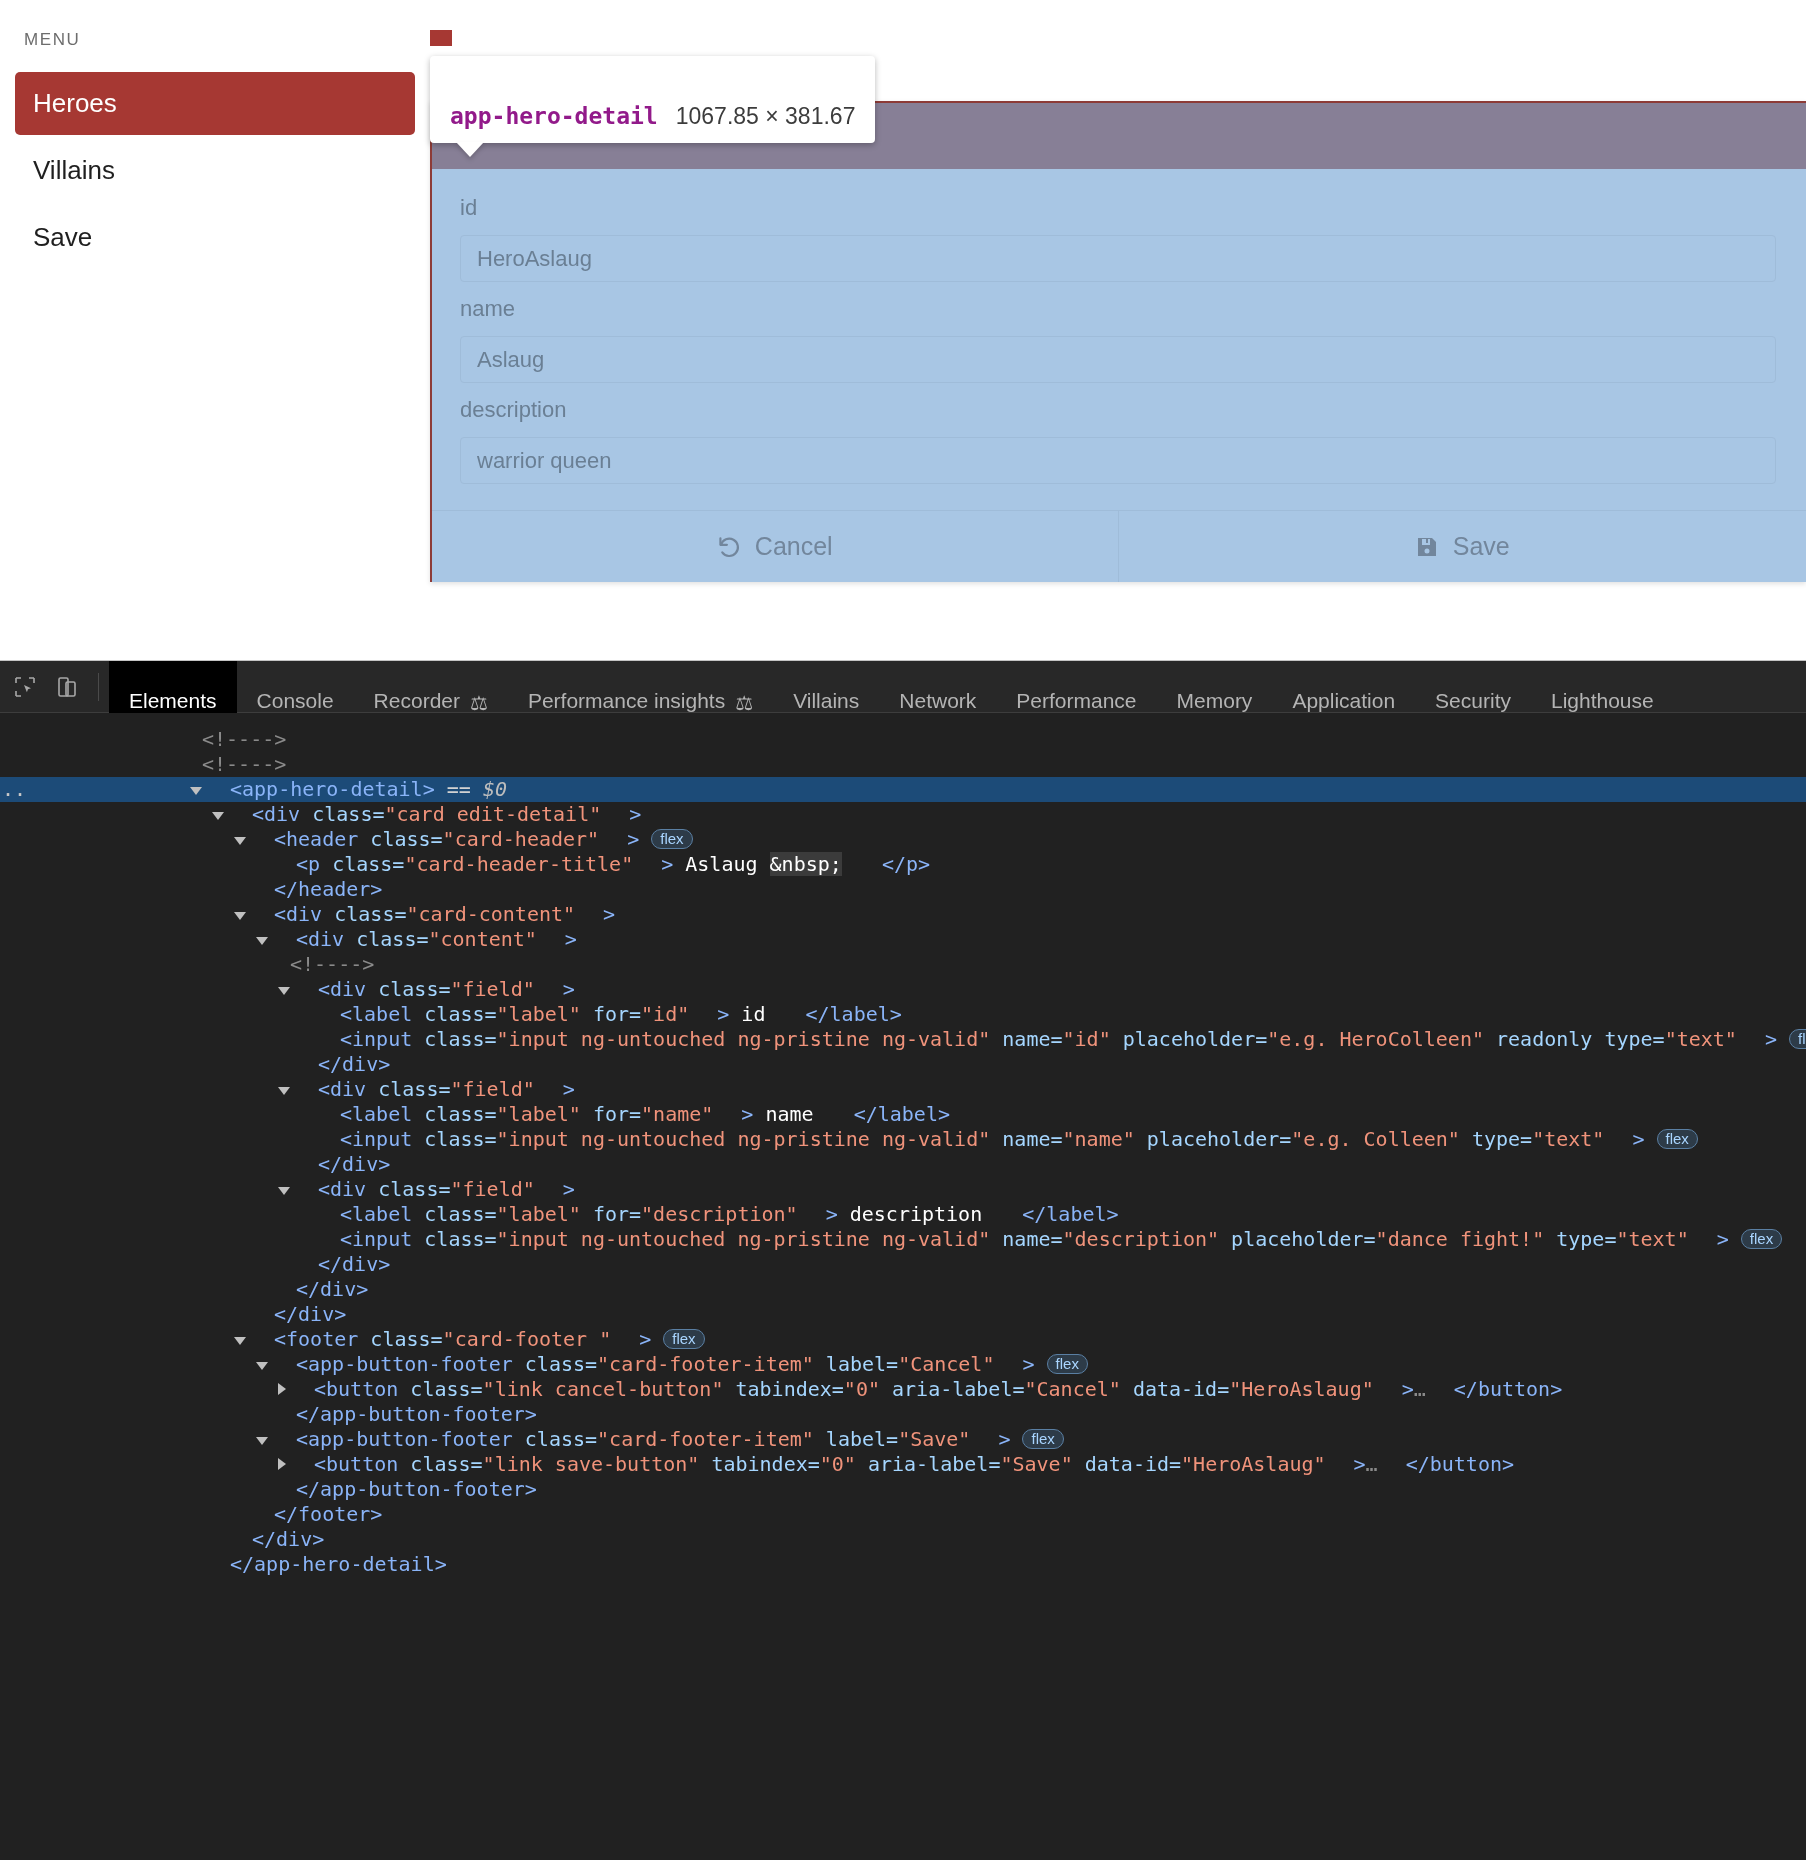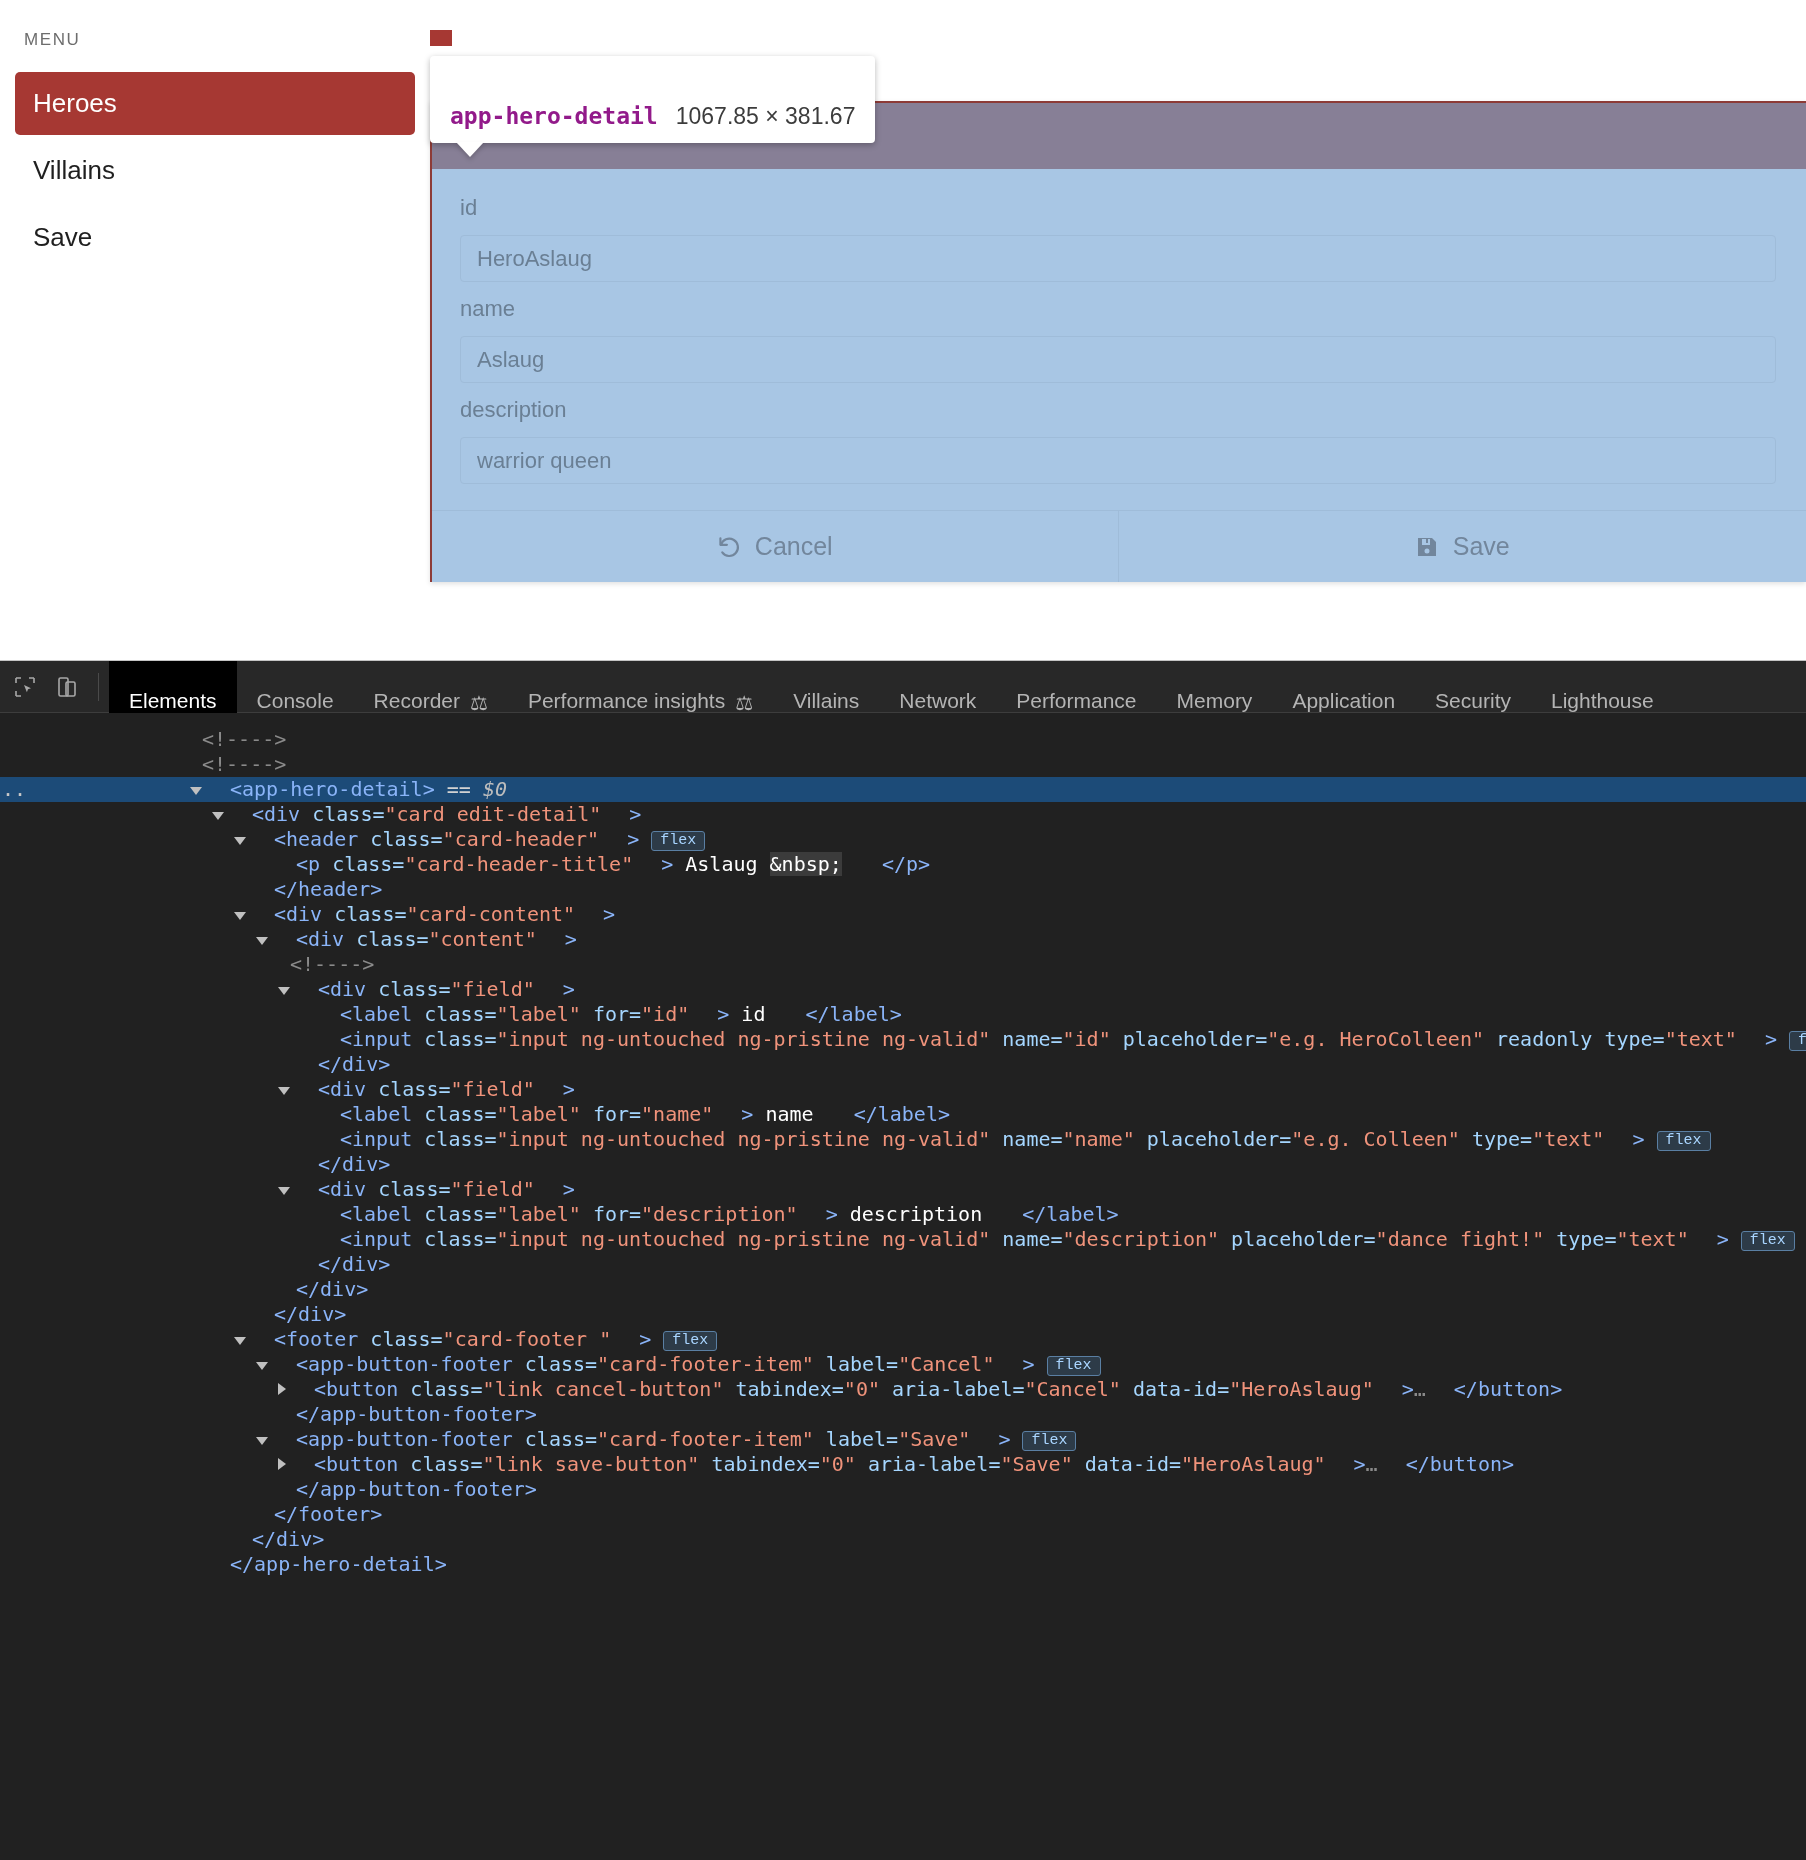--- a/index.html
+++ b/index.html
@@ -269,25 +269,25 @@
   .tag   { color: #8ab4f8; margin-left: 28px; }
   .attr  { color: #a5d6ff; }
   .val   { color: #f0937b; }
   .txt   { color: #ffffff; }
   .cmt   { color: #8a8a8a; }
   .dollar{ color: #bdbdbd; font-style: italic; }
   .eq    { color: #d2d2d2; }
   .nbsp-hl { background: #3b3b3b; color: #ffffff; }
   .flexbadge {
     display: inline-block;
-    font-family: Liberation Mono, monospace;
+    font-family: Liberation Sans, sans-serif;
     font-size: 15px;
     color: #a9d5ff;
     border: 1px solid #5a7fa3;
-    border-radius: 3px;
+    border-radius: 10px;
     padding: 0 8px;
     line-height: 18px;
     vertical-align: 2px;
     background: #2d3b48;
   }
 </style>
 </head>
 <body>
 
 <div id="page">

